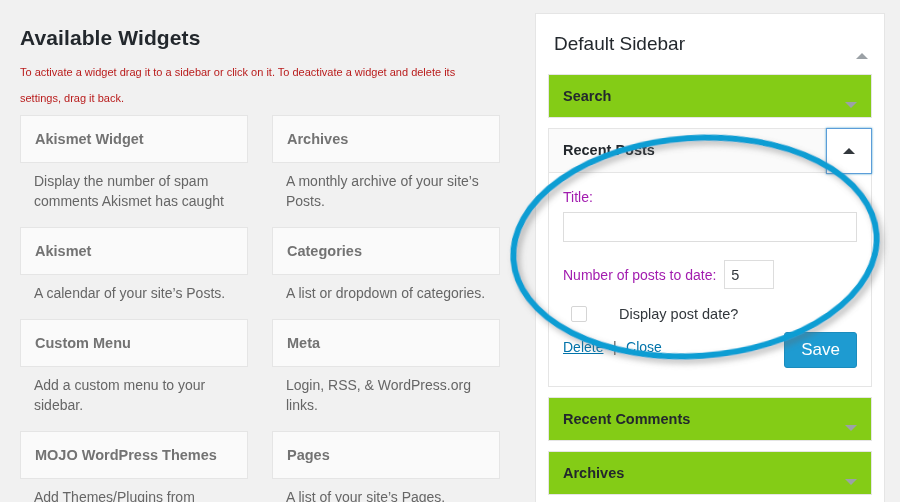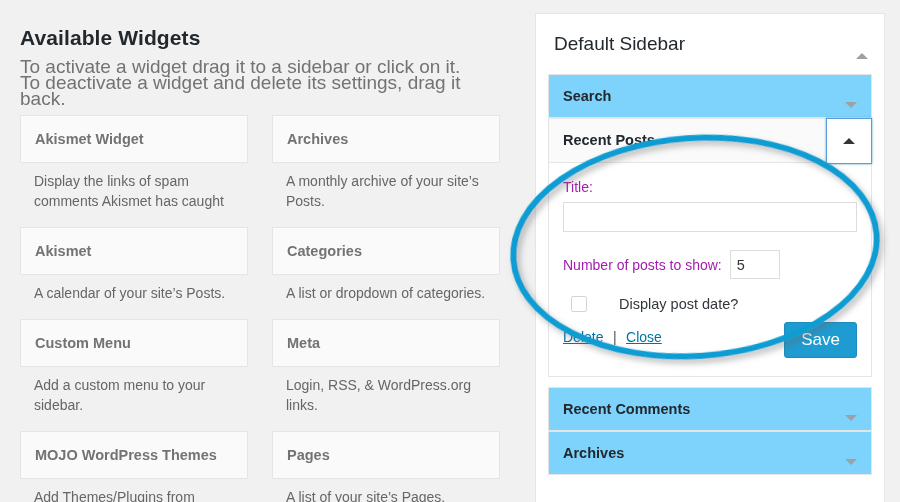--- a/index.html
+++ b/index.html
@@ -12,21 +12,21 @@
   #root { position: relative; width: 720px; height: 502px; }
 
   
   .left-pane { position: absolute; left: 0; top: 0; width: 520px; height: 502px; }
   .page-title {
     position: absolute; left: 20px; top: 26px;
     font-size: 21px; font-weight: bold; color: #23282d; letter-spacing: .1px;
   }
   .page-desc {
     position: absolute; left: 20px; top: 59px; width: 450px;
-    font-size: 19px; line-height: 16px; color: #737373;
+    font-size: 11px; line-height: 26px; color: #b91c1c;
   }
   .widget-grid {
     position: absolute; left: 20px; top: 115px;
     width: 480px;
     display: grid; grid-template-columns: 228px 228px; column-gap: 24px;
   }
   .widget-cell { }
   .widget-card {
     background: #fafafa;
     border: 1px solid #e5e5e5;
@@ -64,23 +64,24 @@
   .tri-up   { border-left: 6px solid transparent; border-right: 6px solid transparent; border-bottom: 6px solid #9ba1a6; }
   .sidebar-head-toggle {
     position: absolute; right: 16px; top: 31px;
   }
 
   .sidebar-body { padding: 0 12px; }
 
   
   .sb-widget {
     position: relative;
-    background: #7dd3fc;
+    background: #84cc16;
     border: 1px solid #e5e5e5;
     height: 44px;
+    margin-bottom: 10px;
   }
   .sb-widget-title {
     position: absolute; left: 14px; top: 13px;
     font-size: 14.5px; font-weight: bold; color: #23282d;
   }
   .sb-widget-toggle {
     position: absolute; right: 14px; top: 19px;
   }
 
   
@@ -156,21 +157,21 @@
   <div class="left-pane">
     <div class="page-title">Available Widgets</div>
     <div class="page-desc">To activate a widget drag it to a sidebar or click on it. To deactivate a widget and delete its settings, drag it back.</div>
 
     <div class="widget-grid">
 
       <div class="widget-cell">
         <div class="widget-card">
           <div class="widget-card-title">Akismet Widget</div>
         </div>
-        <div class="widget-card-desc">Display the links of spam comments Akismet has caught</div>
+        <div class="widget-card-desc">Display the number of spam comments Akismet has caught</div>
 
         <div class="widget-card">
           <div class="widget-card-title">Akismet</div>
         </div>
         <div class="widget-card-desc">A calendar of your site’s Posts.</div>
 
         <div class="widget-card">
           <div class="widget-card-title">Custom Menu</div>
         </div>
         <div class="widget-card-desc">Add a custom menu to your sidebar.</div>
@@ -232,21 +233,21 @@
           <span class="toggle-btn">
             <span class="tri tri-up"></span>
           </span>
         </div>
 
         <div class="sb-open-body">
           <div class="field-label">Title:</div>
           <input class="text-input" type="text" value="" style="">
 
           <div class="row-inline">
-            <span class="field-label">Number of posts to show:</span>
+            <span class="field-label">Number of posts to date:</span>
             <input class="num-input" type="text" value="5" style="">
           </div>
 
           <div class="row-check">
             <span class="checkbox"></span>
             <span class="check-label">Display post date?</span>
           </div>
 
           <div class="footer-row">
             <a class="link" href="#">Delete</a>

